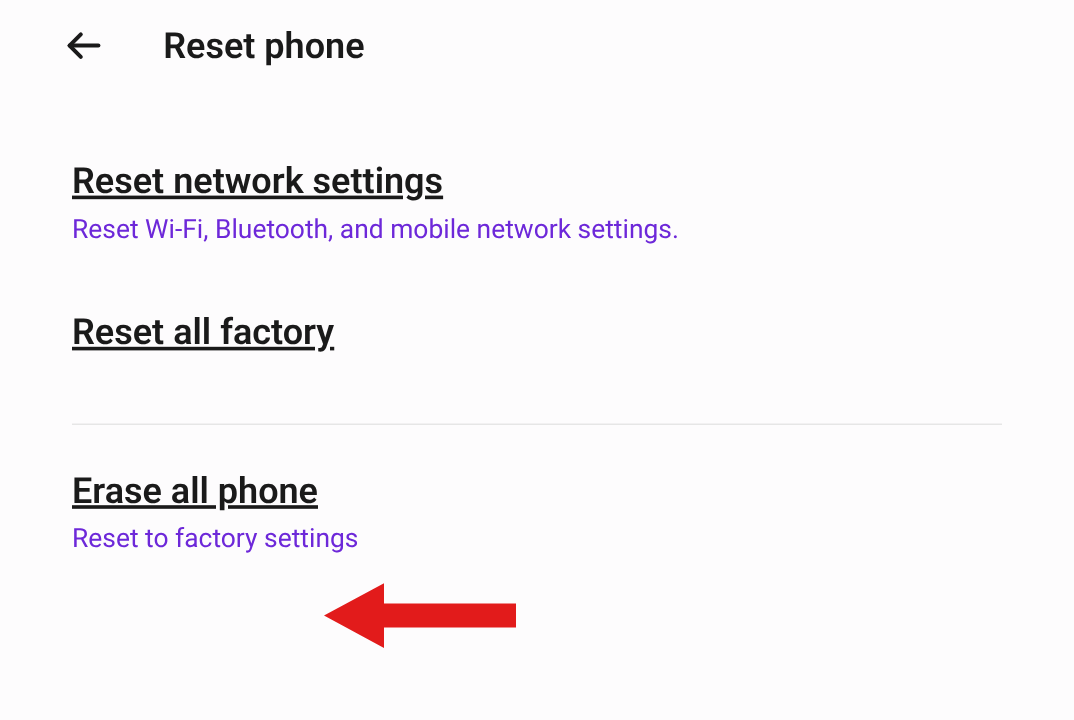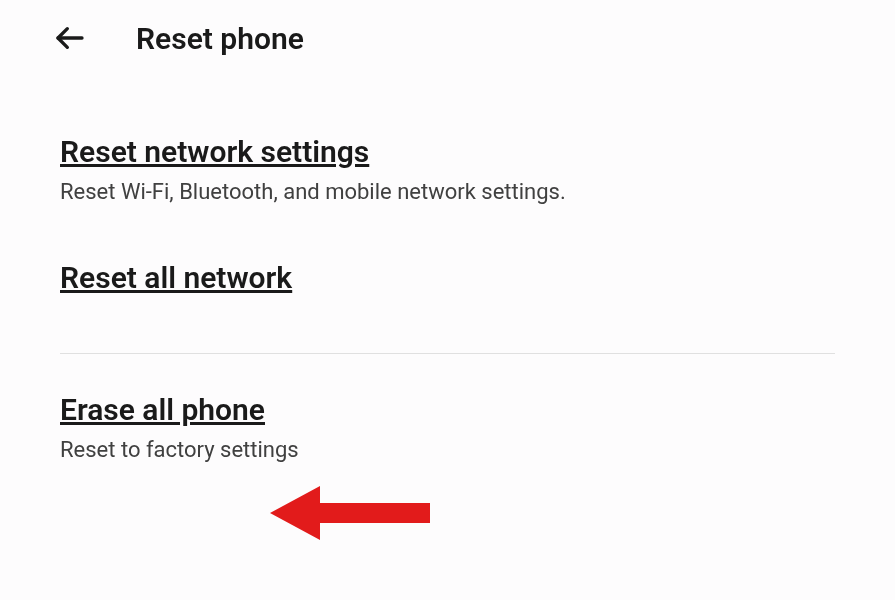--- a/index.html
+++ b/index.html
@@ -46,21 +46,21 @@
     }
     .option-title {
       font-size: 30px;
       font-weight: 600;
       color: #1a1a1a;
       margin-bottom: 10px;
       text-decoration: underline;
     }
     .option-subtitle {
       font-size: 22px;
-      color: #404040;
+      color: #6d28d9;
       font-weight: 400;
     }
     .divider {
       border: none;
       border-top: 1px solid #e0e0e0;
       margin: 20px 0 10px 0;
     }
     .arrow-annotation {
       position: absolute;
       left: 270px;
@@ -85,21 +85,21 @@
   <div class="page-title">Reset phone</div>
 </div>
 
 <div class="content">
   <div class="option">
     <div class="option-title">Reset network settings</div>
     <div class="option-subtitle">Reset Wi-Fi, Bluetooth, and mobile network settings.</div>
   </div>
 
   <div class="option">
-    <div class="option-title">Reset all network</div>
+    <div class="option-title">Reset all factory</div>
   </div>
 
   <hr class="divider">
 
   <div class="option">
     <div class="option-title">Erase all phone</div>
     <div class="option-subtitle">Reset to factory settings</div>
   </div>
 </div>
 

